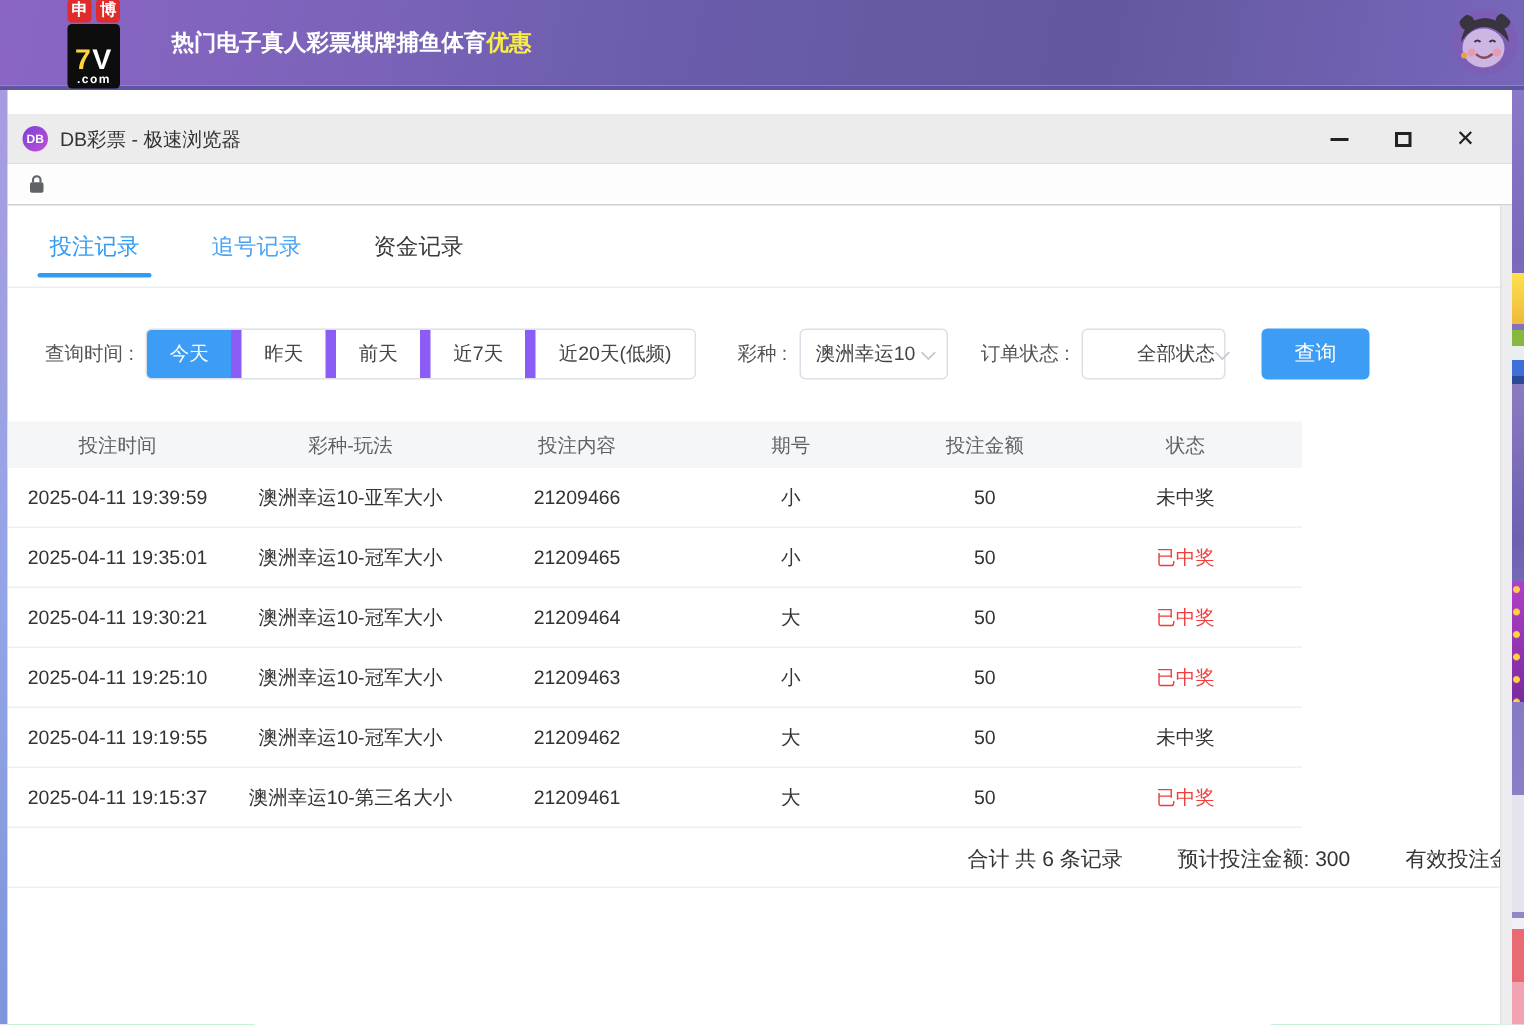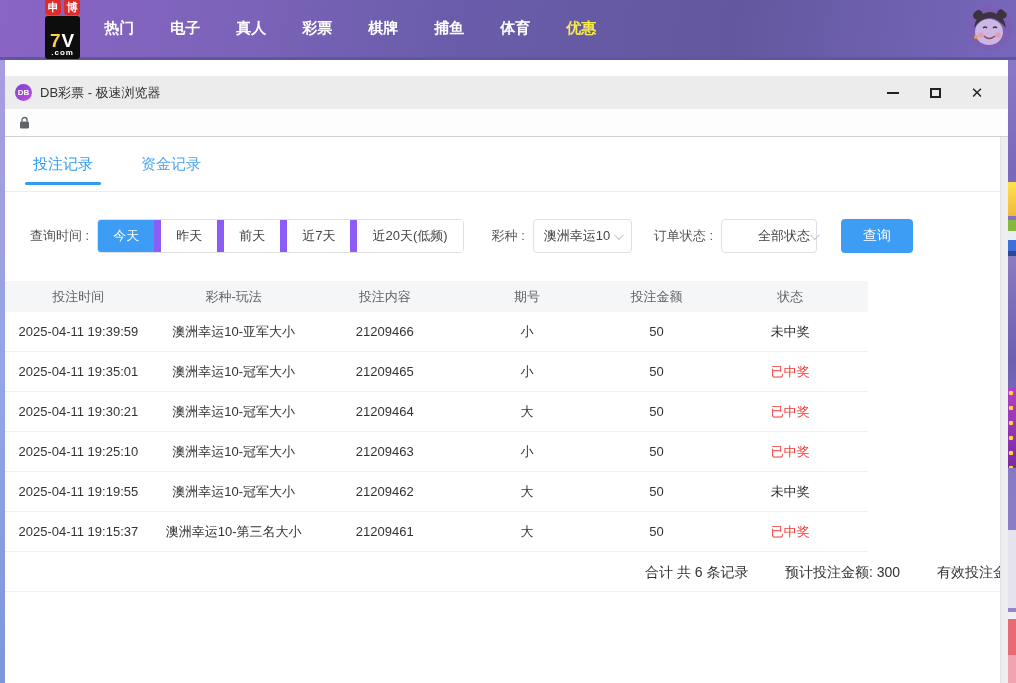--- a/index.html
+++ b/index.html
@@ -11,21 +11,21 @@
     background:linear-gradient(100deg,#8a65c5 0%,#7a63b8 25%,#6a5caa 45%,#63589f 72%,#7866bb 100%);
     border-bottom:3px solid #5e55a3; display:flex; align-items:center; }
   .logo { display:flex; flex-direction:column; align-items:center; margin-left:45px; cursor:pointer; }
   .logo-badges { display:flex; gap:3px; margin-bottom:1px; }
   .logo-badge { width:16px; height:16px; background:#e02b2b; border-radius:3px; color:#fff;
     font-size:11px; line-height:16px; text-align:center; font-weight:bold; }
   .logo-brand { background:#0d0d0d; border-radius:3px; padding:15px 5px 2px; text-align:center; line-height:1; }
   .brand-7v { font-size:19px; font-weight:900; color:#fff; letter-spacing:1px; }
   .brand-7v .seven { color:#ffd23f; }
   .brand-com { display:block; font-size:8px; font-weight:bold; color:#fff; margin-top:-1px; letter-spacing:1px; }
-  .nav-items { display:flex; gap:36px; margin-left:24px; }
+  .nav-items { display:flex; margin-left:34px; }
   .nav-item { color:#fff; font-size:15px; font-weight:bold; cursor:pointer; white-space:nowrap; }
   .nav-item.highlight { color:#f7ec4a; }
   .avatar { position:absolute; right:4px; top:6px; width:44px; height:44px; border-radius:50%;
     overflow:hidden; cursor:pointer; }
 
   
   .left-strip { position:absolute; left:0; top:60px; width:5px; height:623px;
     background:linear-gradient(180deg,#a89be0,#93a5e6 55%,#7e95da); }
   .right-strip { position:absolute; right:0; top:60px; width:8px; height:623px;
     background:linear-gradient(180deg,#8a78c8 0%,#7a68bb 18%,#8a7ac0 32%,#6e5fb2 48%,#8577c4 62%,#9a8cc8 100%); }
@@ -177,20 +177,21 @@
       <svg width="11" height="13" viewBox="0 0 11 13">
           <rect x="1" y="5.5" width="9" height="7" rx="1.2" fill="#5f6368"></rect>
           <path d="M3 5.5V4a2.5 2.5 0 0 1 5 0v1.5" stroke="#5f6368" stroke-width="1.4" fill="none"></path>
         </svg>
     </span>
   </div>
 
   <div class="content">
     <div class="tabs-row">
       <span class="tab active">投注记录</span>
+        <span class="tab">追号记录</span>
         <span class="tab">资金记录</span>
     </div>
 
     <div class="filter-row">
       <span class="filter-label">查询时间 :</span>
       <div class="time-group">
         <span class="time-option active">今天</span>
           <span class="time-option">昨天</span>
           <span class="time-option">前天</span>
           <span class="time-option">近7天</span>

